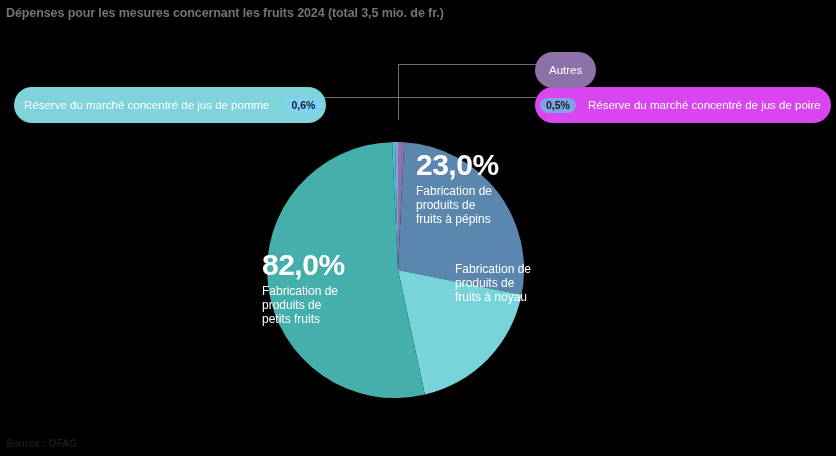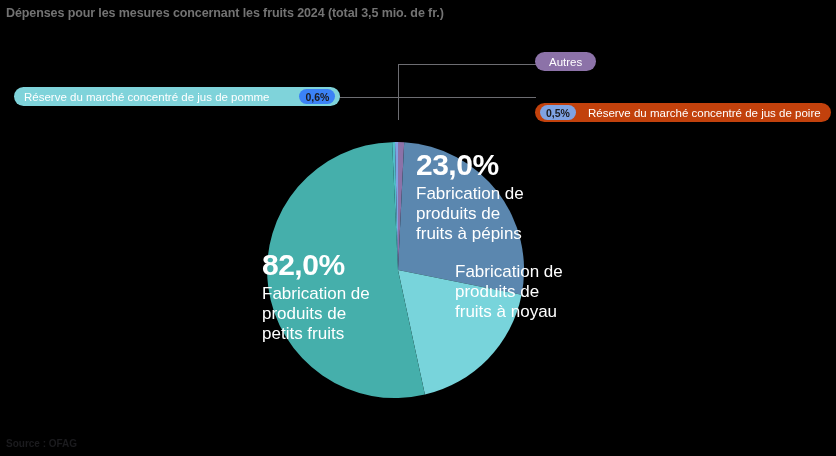--- a/index.html
+++ b/index.html
@@ -61,38 +61,38 @@
     line-height: 1.0;
   }
   .slice-pct {
     font-size: 30px;
     font-weight: bold;
     letter-spacing: -0.5px;
     display: block;
     margin-bottom: 4px;
   }
   .slice-desc {
-    font-size: 17px;
+    font-size: 12px;
     font-weight: normal;
     line-height: 1.18;
     display: block;
     white-space: pre-line;
   }
 
   #label-pepins  { left: 416px; top: 150px; }
   #label-noyau   { left: 455px; top: 262px; }
   #label-petits  { left: 262px; top: 250px; }
 
   
   .callout {
     position: absolute;
     display: flex;
     align-items: center;
     border-radius: 999px;
-    height: 19px;
+    height: 36px;
     box-sizing: border-box;
     white-space: nowrap;
   }
   .callout-text {
     font-size: 11.5px;
     color: #ffffff;
     padding: 0 10px;
   }
   .callout-badge {
     border-radius: 999px;
@@ -109,32 +109,31 @@
   }
 
   
   #callout-apple {
     left: 14px;
     top: 87px;
     background: #7fd3da;
     padding-right: 3px;
   }
   #callout-apple .callout-badge {
-    background: #3b82f6;
-    margin-left: 20px;
+    background: #7dd3fc;
+    margin-left: 6px;
     margin-right: 2px;
   }
 
   
   #callout-pear {
     left: 535px;
     top: 87px;
-    background: #c2410c;
+    background: #d946ef;
     padding-left: 3px;
-    margin-top: 16px;
   }
   #callout-pear .callout-badge {
     background: #7fa3e3;
     margin-left: 2px;
     margin-right: 2px;
   }
 
   
   #callout-autres {
     left: 535px;

